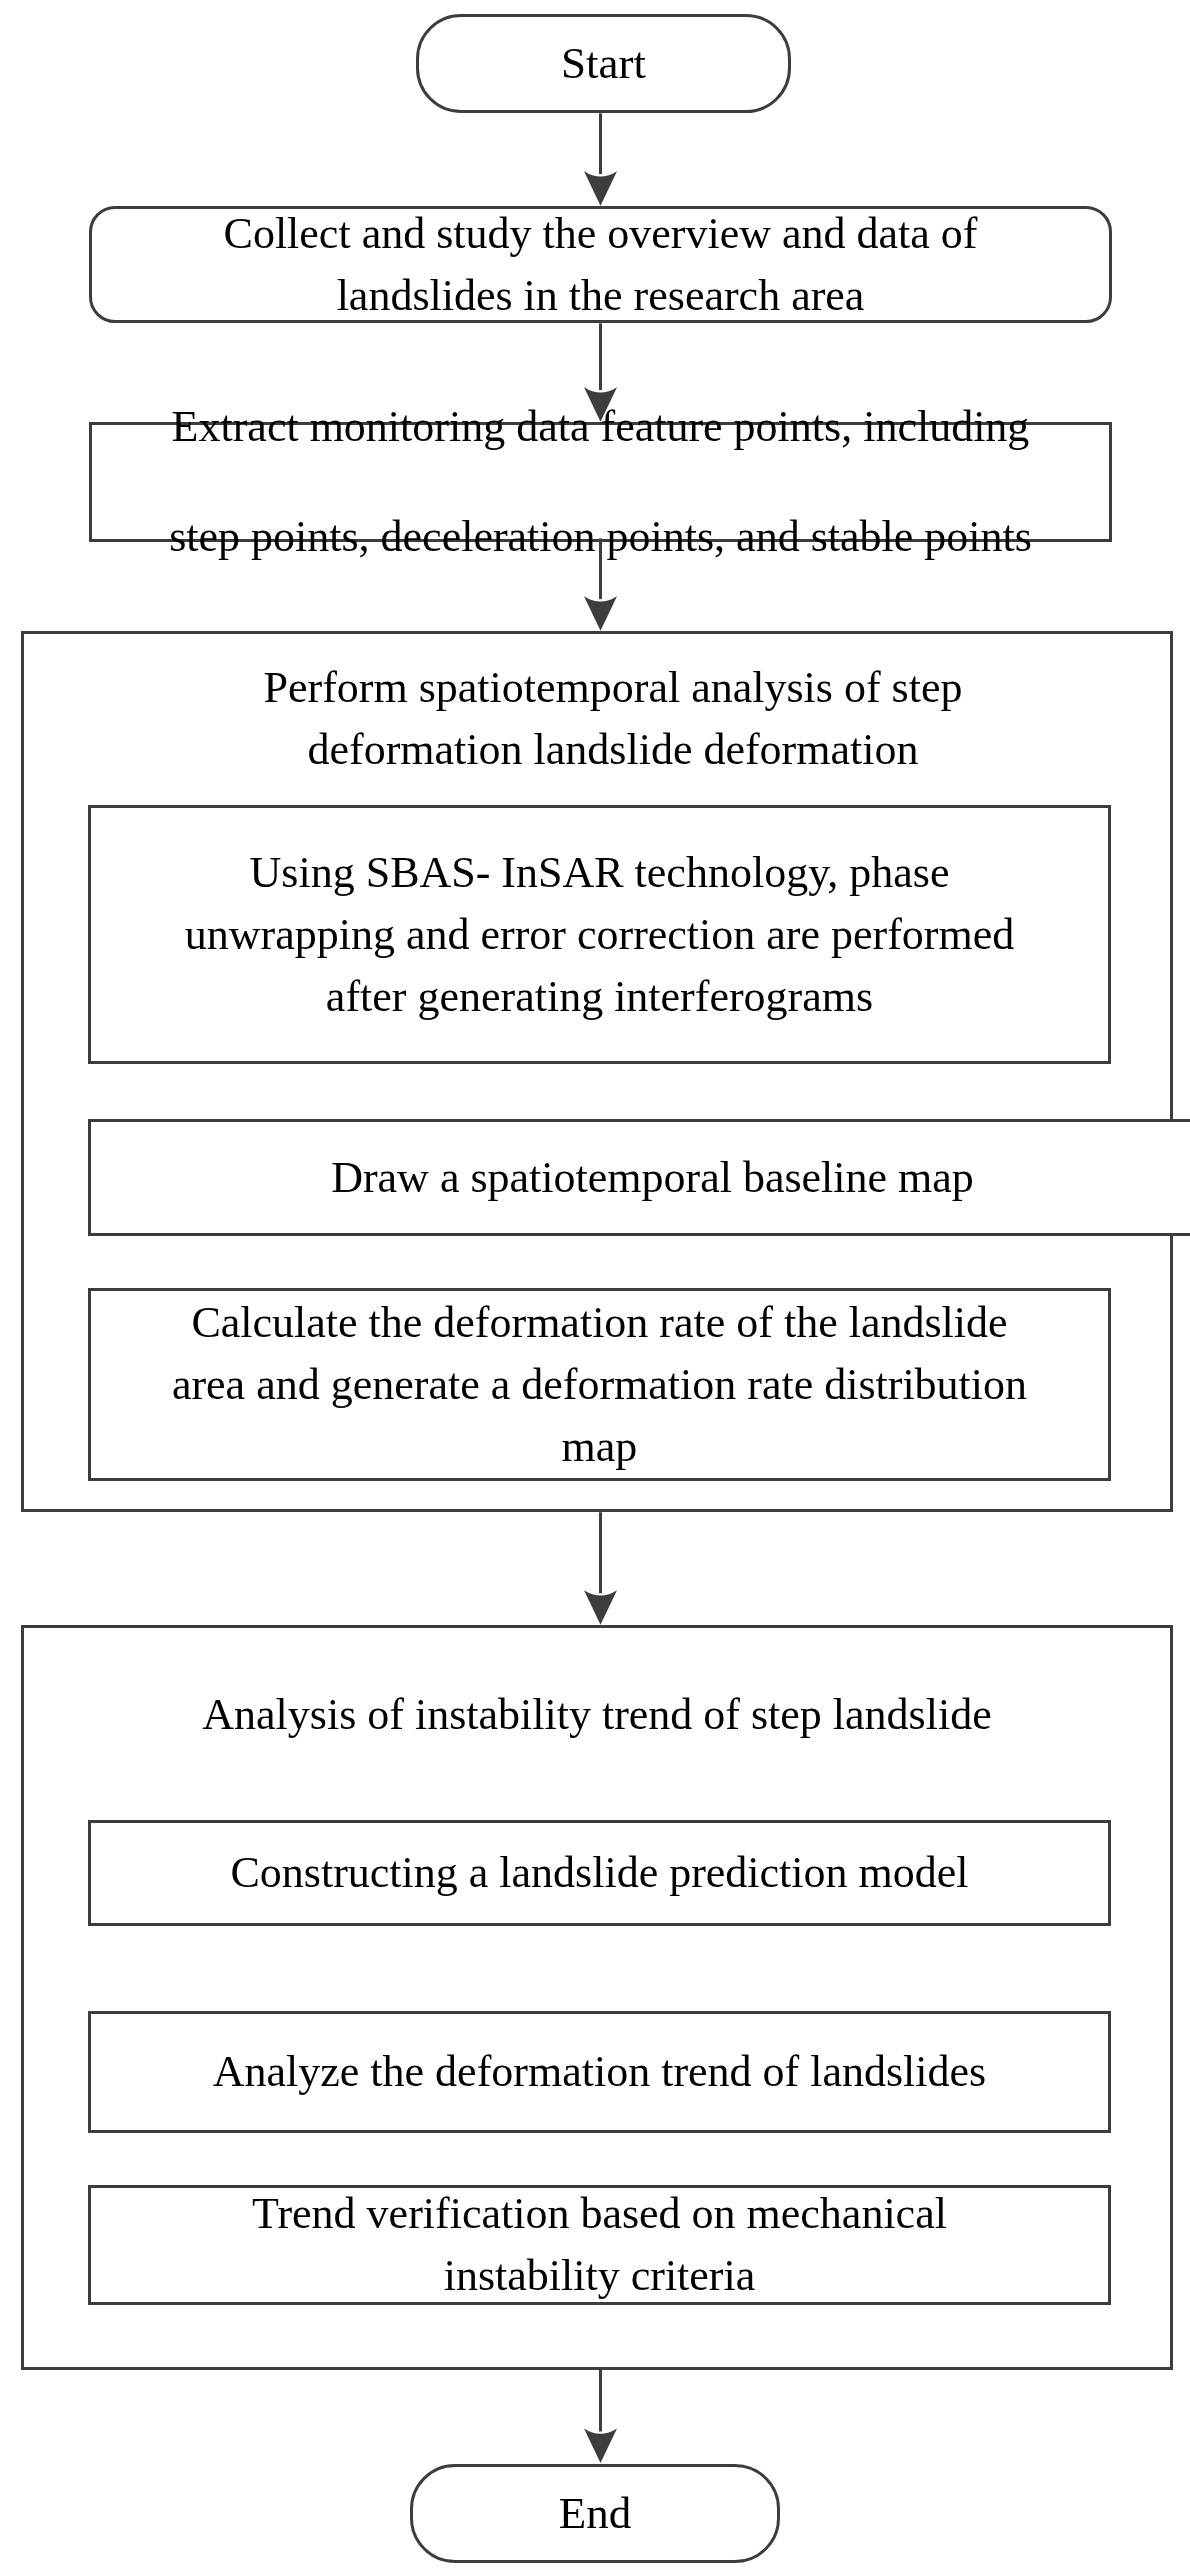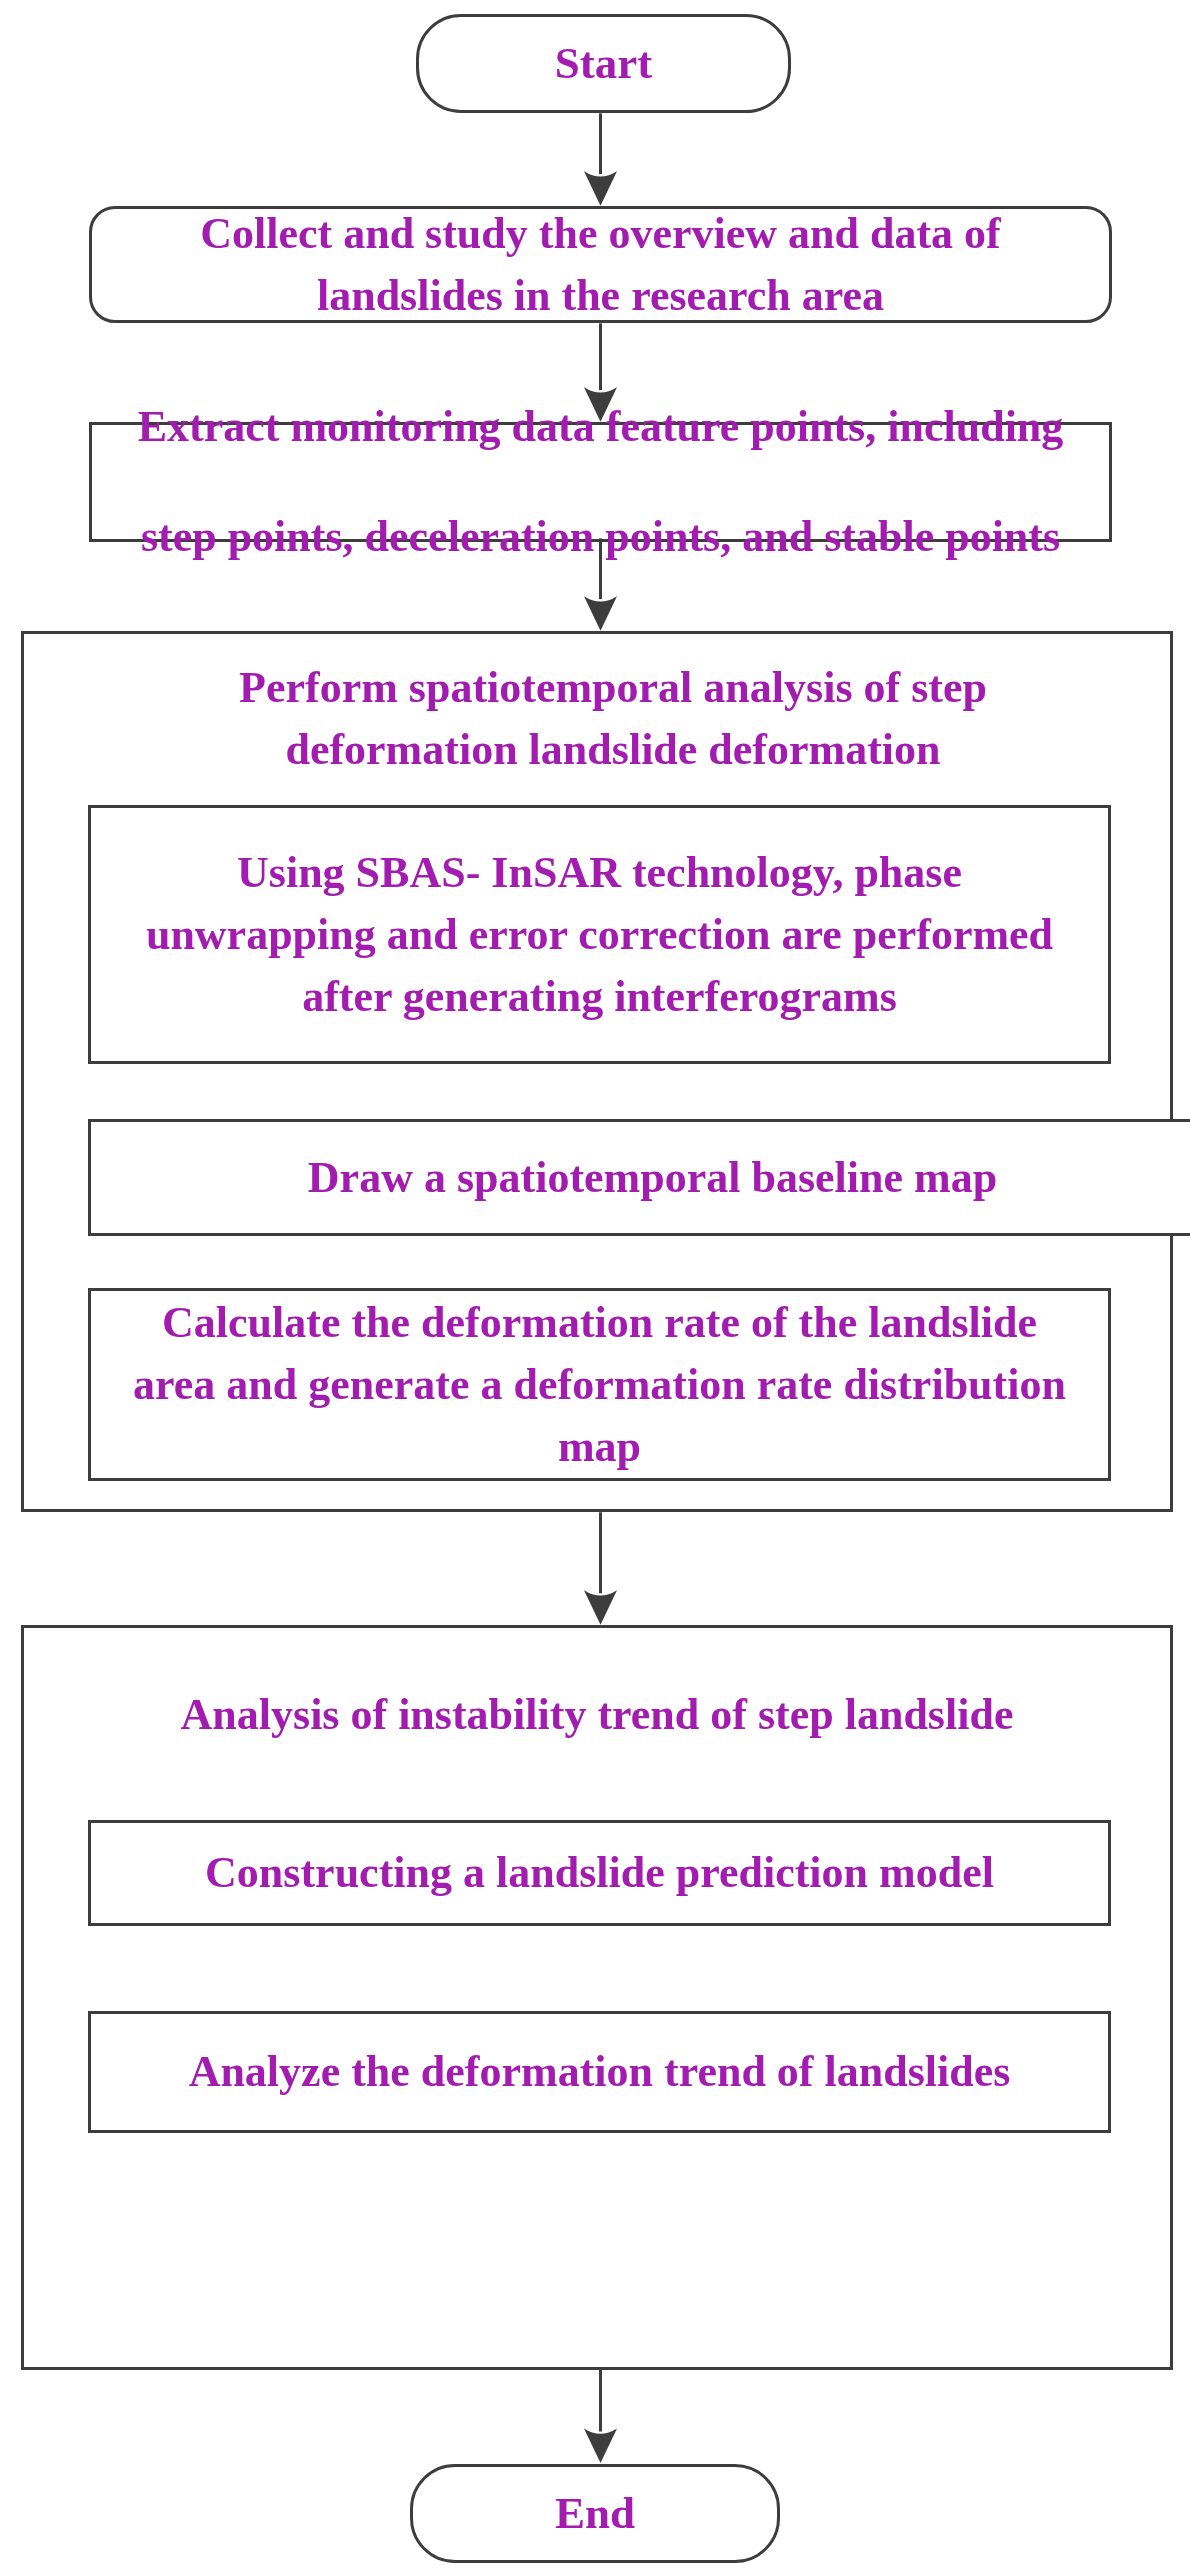--- a/index.html
+++ b/index.html
@@ -4,22 +4,21 @@
 <style>
   * { box-sizing: border-box; margin: 0; padding: 0; }
   html, body { background: #ffffff; }
   body { width: 1190px; }
   .page {
     position: relative;
     width: 1190px;
     height: 2576px;
     background: #ffffff;
     font-family: "Liberation Serif", "DejaVu Serif", serif;
-    color: #a21caf;
-    font-weight: bold;
+    color: #000000;
   }
   .node {
     position: absolute;
     background: #ffffff;
     border: 3.8px solid #3d3d3d;
     display: flex;
     flex-direction: column;
     align-items: center;
     justify-content: center;
     text-align: center;
@@ -117,20 +116,24 @@
     </div>
 
     <div class="node box" style="left:64px; top:192px; width:1023px; height:106px;">
       <span class="line">Constructing a landslide prediction model</span>
     </div>
 
     <div class="node box" style="left:64px; top:383px; width:1023px; height:122px;">
       <span class="line">Analyze the deformation trend of landslides</span>
     </div>
 
+    <div class="node box" style="left:64px; top:557px; width:1023px; height:120px;">
+      <span class="line">Trend verification based on mechanical</span>
+      <span class="line">instability criteria</span>
+    </div>
   </div>
 
   <svg class="arrow" style="left:578px; top:2367px;" width="45" height="96" viewBox="0 0 60 128">
     <line x1="30" y1="0" x2="30" y2="86" stroke="#3d3d3d" stroke-width="4"></line>
     <path d="M8 82 Q30 96 52 82 L30 128 Z" fill="#3d3d3d"></path>
   </svg>
 
   <div class="node pill" style="left:410px; top:2464px; width:370px; height:99px;">
     <span class="line">End</span>
   </div>

